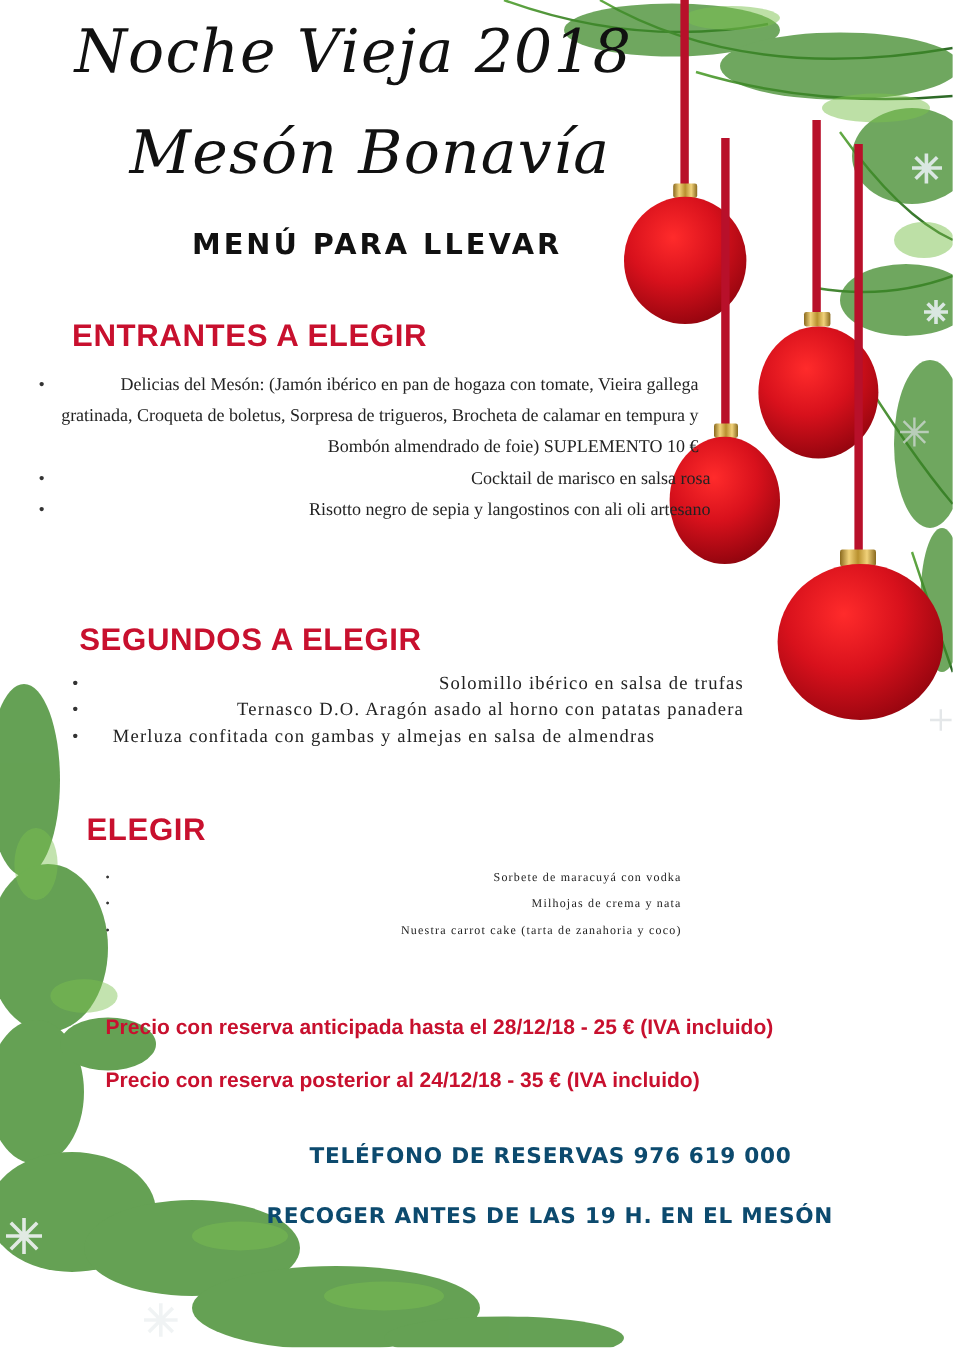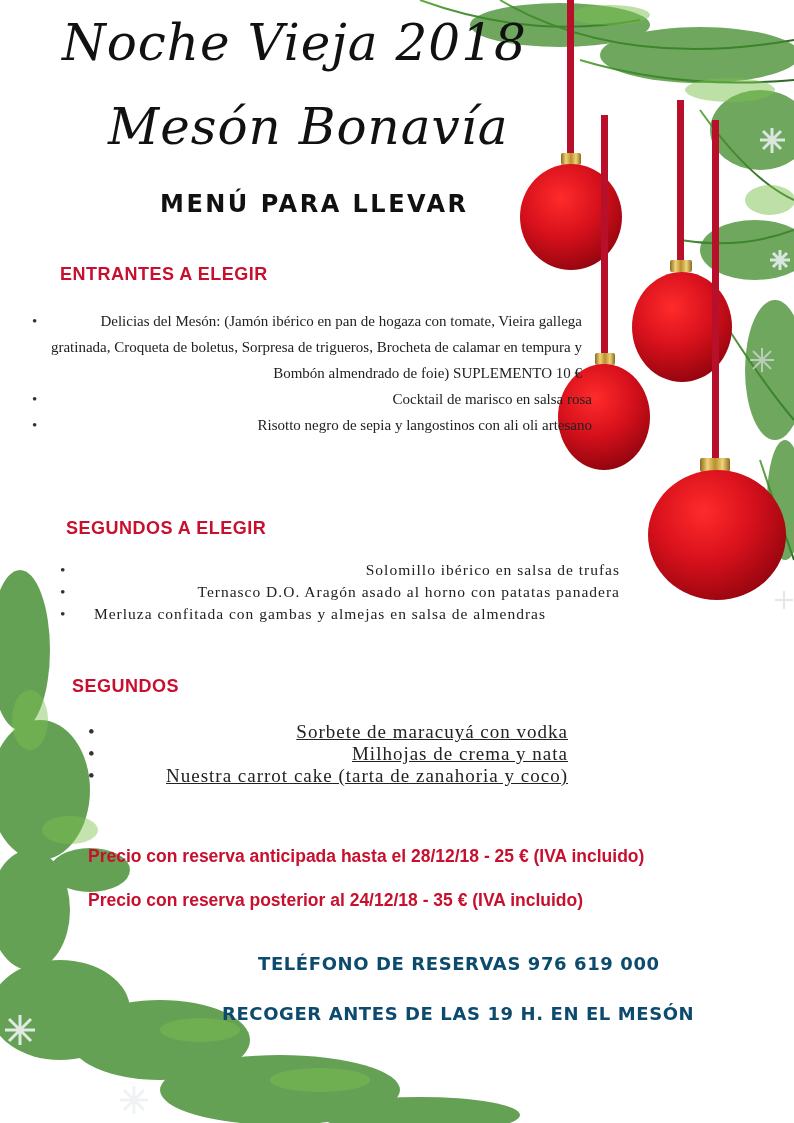--- a/index.html
+++ b/index.html
@@ -2,27 +2,27 @@
 <html><head>
 <meta charset="utf-8">
 <style>
   html, body { margin:0; padding:0; }
   body { width:794px; height:1123px; position:relative; overflow:hidden; background:#ffffff; font-family:"DejaVu Serif", serif; color:#222; }
   .abs { position:absolute;text-align:right; }
   .script { font-family:"DejaVu Serif", serif; font-style:italic; font-weight:300; color:#111; letter-spacing:1px; }
   .title1 { left:62px; top:14px; font-size:50px; }
   .title2 { left:108px; top:98px; font-size:50px; }
   .subtitle { left:160px; top:190px; font-family:"DejaVu Sans", sans-serif; font-size:24px; font-weight:bold; letter-spacing:2.5px; color:#111; }
-  .sec-h { font-family:"Liberation Sans", sans-serif; font-weight:bold; font-size:18px; color:#c8102e; letter-spacing:0.5px; }
+  .sec-h { font-family:"Liberation Sans", sans-serif; font-weight:bold; font-size:26px; color:#c8102e; letter-spacing:0.5px; }
   ul { margin:0; padding:0; list-style:none; }
   li { position:relative; padding-left:16px; }
   li::before { content:"•"; position:absolute; left:0; top:0; color:#333; }
   .list1 { left:32px; top:308px; width:560px; font-size:15px; line-height:26px; font-family:"Liberation Serif", serif; }
   .list2 { left:60px; top:559px; width:560px; font-size:15.5px; line-height:22px; letter-spacing:1px; font-family:"Liberation Serif", serif; }
-  .list3 { left:88px; top:721px; width:480px; font-size:19px; line-height:22px; letter-spacing:1px; font-family:"Liberation Serif", serif;text-decoration:underline; }
+  .list3 { left:88px; top:721px; width:480px; font-size:10px; line-height:22px; letter-spacing:1px; font-family:"Liberation Serif", serif; }
   .price { font-family:"Liberation Sans", sans-serif; font-weight:bold; font-size:17.5px; color:#c8102e; }
   .info { font-family:"DejaVu Sans", sans-serif; font-weight:bold; font-size:18px; color:#0c4a6e; letter-spacing:0.6px; }
   .ribbon { position:absolute; width:7px; background:#b8102a; }
   .ball { position:absolute; border-radius:50%; background:radial-gradient(circle at 40% 32%, #ff2b2b 0%, #d8111c 40%, #9c0610 75%, #6a0309 100%); }
   .cap { position:absolute; height:12px; background:linear-gradient(90deg,#8a6a1e,#f1d27a,#b8902e,#f1d27a,#8a6a1e); border-radius:2px; }
   .pine { position:absolute; }
 </style>
 </head>
 <body>
 
@@ -120,21 +120,21 @@
   <li>Risotto negro de sepia y langostinos con ali oli artesano</li>
 </ul>
 
 <div class="abs sec-h" style="left:66px;top:518px;">SEGUNDOS A ELEGIR</div>
 <ul class="abs list2">
   <li>Solomillo ibérico en salsa de trufas</li>
   <li>Ternasco D.O. Aragón asado al horno con patatas panadera</li>
   <li style="width:470px;">Merluza confitada con gambas y almejas en salsa de almendras</li>
 </ul>
 
-<div class="abs sec-h" style="left:72px;top:676px;">SEGUNDOS</div>
+<div class="abs sec-h" style="left:72px;top:676px;">ELEGIR</div>
 <ul class="abs list3">
   <li>Sorbete de maracuyá con vodka</li>
   <li>Milhojas de crema y nata</li>
   <li>Nuestra carrot cake (tarta de zanahoria y coco)</li>
 </ul>
 
 <div class="abs price" style="left:88px;top:846px;">Precio con reserva anticipada hasta el 28/12/18 - 25 € (IVA incluido)</div>
 <div class="abs price" style="left:88px;top:890px;">Precio con reserva posterior al 24/12/18 - 35 € (IVA incluido)</div>
 
 <div class="abs info" style="left:258px;top:953px;">TELÉFONO DE RESERVAS 976 619 000</div>

